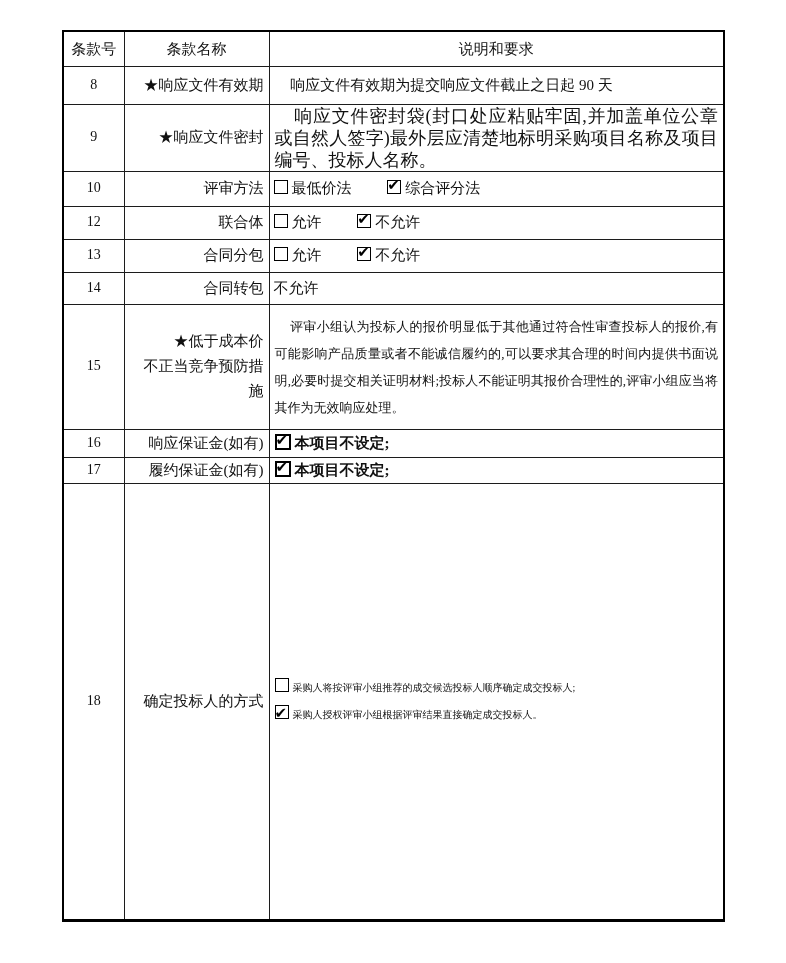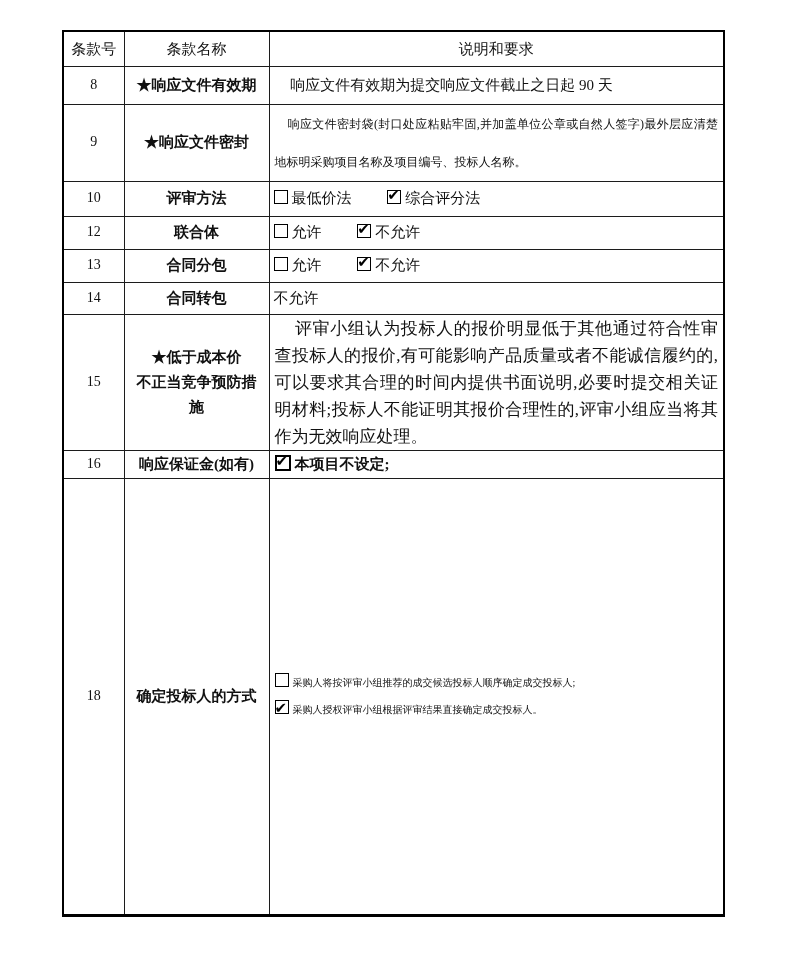--- a/index.html
+++ b/index.html
@@ -22,43 +22,43 @@
     border:1px solid #1c1c1c;
     vertical-align:middle;
     padding:0 5px;
     font-weight:normal;
     font-size:15px;
     line-height:1.35;
     margin-top:12px;
   }
   th{text-align:center;}
   td.num{text-align:center;font-size:14px;}
-  td.name{text-align:center;font-weight:bold;}
+  td.name{text-align:right;}
   td.desc{text-align:left;}
   tr.h-hd{height:35px;}
   tr.h-r8{height:38px;}
   tr.h-r9{height:59px;}
   tr.h-r10{height:35px;}
   tr.h-r11{height:28px;}
   tr.h-r12{height:33px;}
   tr.h-r13{height:33px;}
   tr.h-r14{height:32px;}
   tr.h-r15{height:125px;}
   tr.h-r16{height:28px;}
   tr.h-r17{height:26px;}
   tr.h-r18{height:437px;}
   p{margin:0;}
   .para{
-    font-size:12px;
-    line-height:38px;
+    font-size:18px;
+    line-height:22px;
     text-align:justify;
     text-indent:1.1em;
   }
   .para15{
-    font-size:17px;
+    font-size:13px;
     line-height:27px;
     text-align:justify;
     text-indent:1.2em;
   }
   .indent1{text-indent:1.05em;}
   .name2{line-height:25px;}
   
   .cb{
     display:inline-block;width:12px;height:12px;
     border:1.5px solid #000;margin-right:4px;
@@ -159,20 +159,27 @@
     </tr>
 
     <tr class="h-r16">
       <td class="num">16</td>
       <td class="name">响应保证金(如有)</td>
       <td class="desc">
         <span class="opt boldval"><span class="cb checked"></span><span>本项目不设定;</span></span>
       </td>
     </tr>
 
+    <tr class="h-r17">
+      <td class="num">17</td>
+      <td class="name">履约保证金(如有)</td>
+      <td class="desc">
+        <span class="opt boldval"><span class="cb checked"></span><span>本项目不设定;</span></span>
+      </td>
+    </tr>
 
     <tr class="h-r18">
       <td class="num">18</td>
       <td class="name">确定投标人的方式</td>
       <td class="desc">
         <div class="optline"><span class="cb"></span><span>采购人将按评审小组推荐的成交候选投标人顺序确定成交投标人;</span></div>
         <div class="optline"><span class="cb checked"></span><span>采购人授权评审小组根据评审结果直接确定成交投标人。</span></div>
       </td>
     </tr>
 

